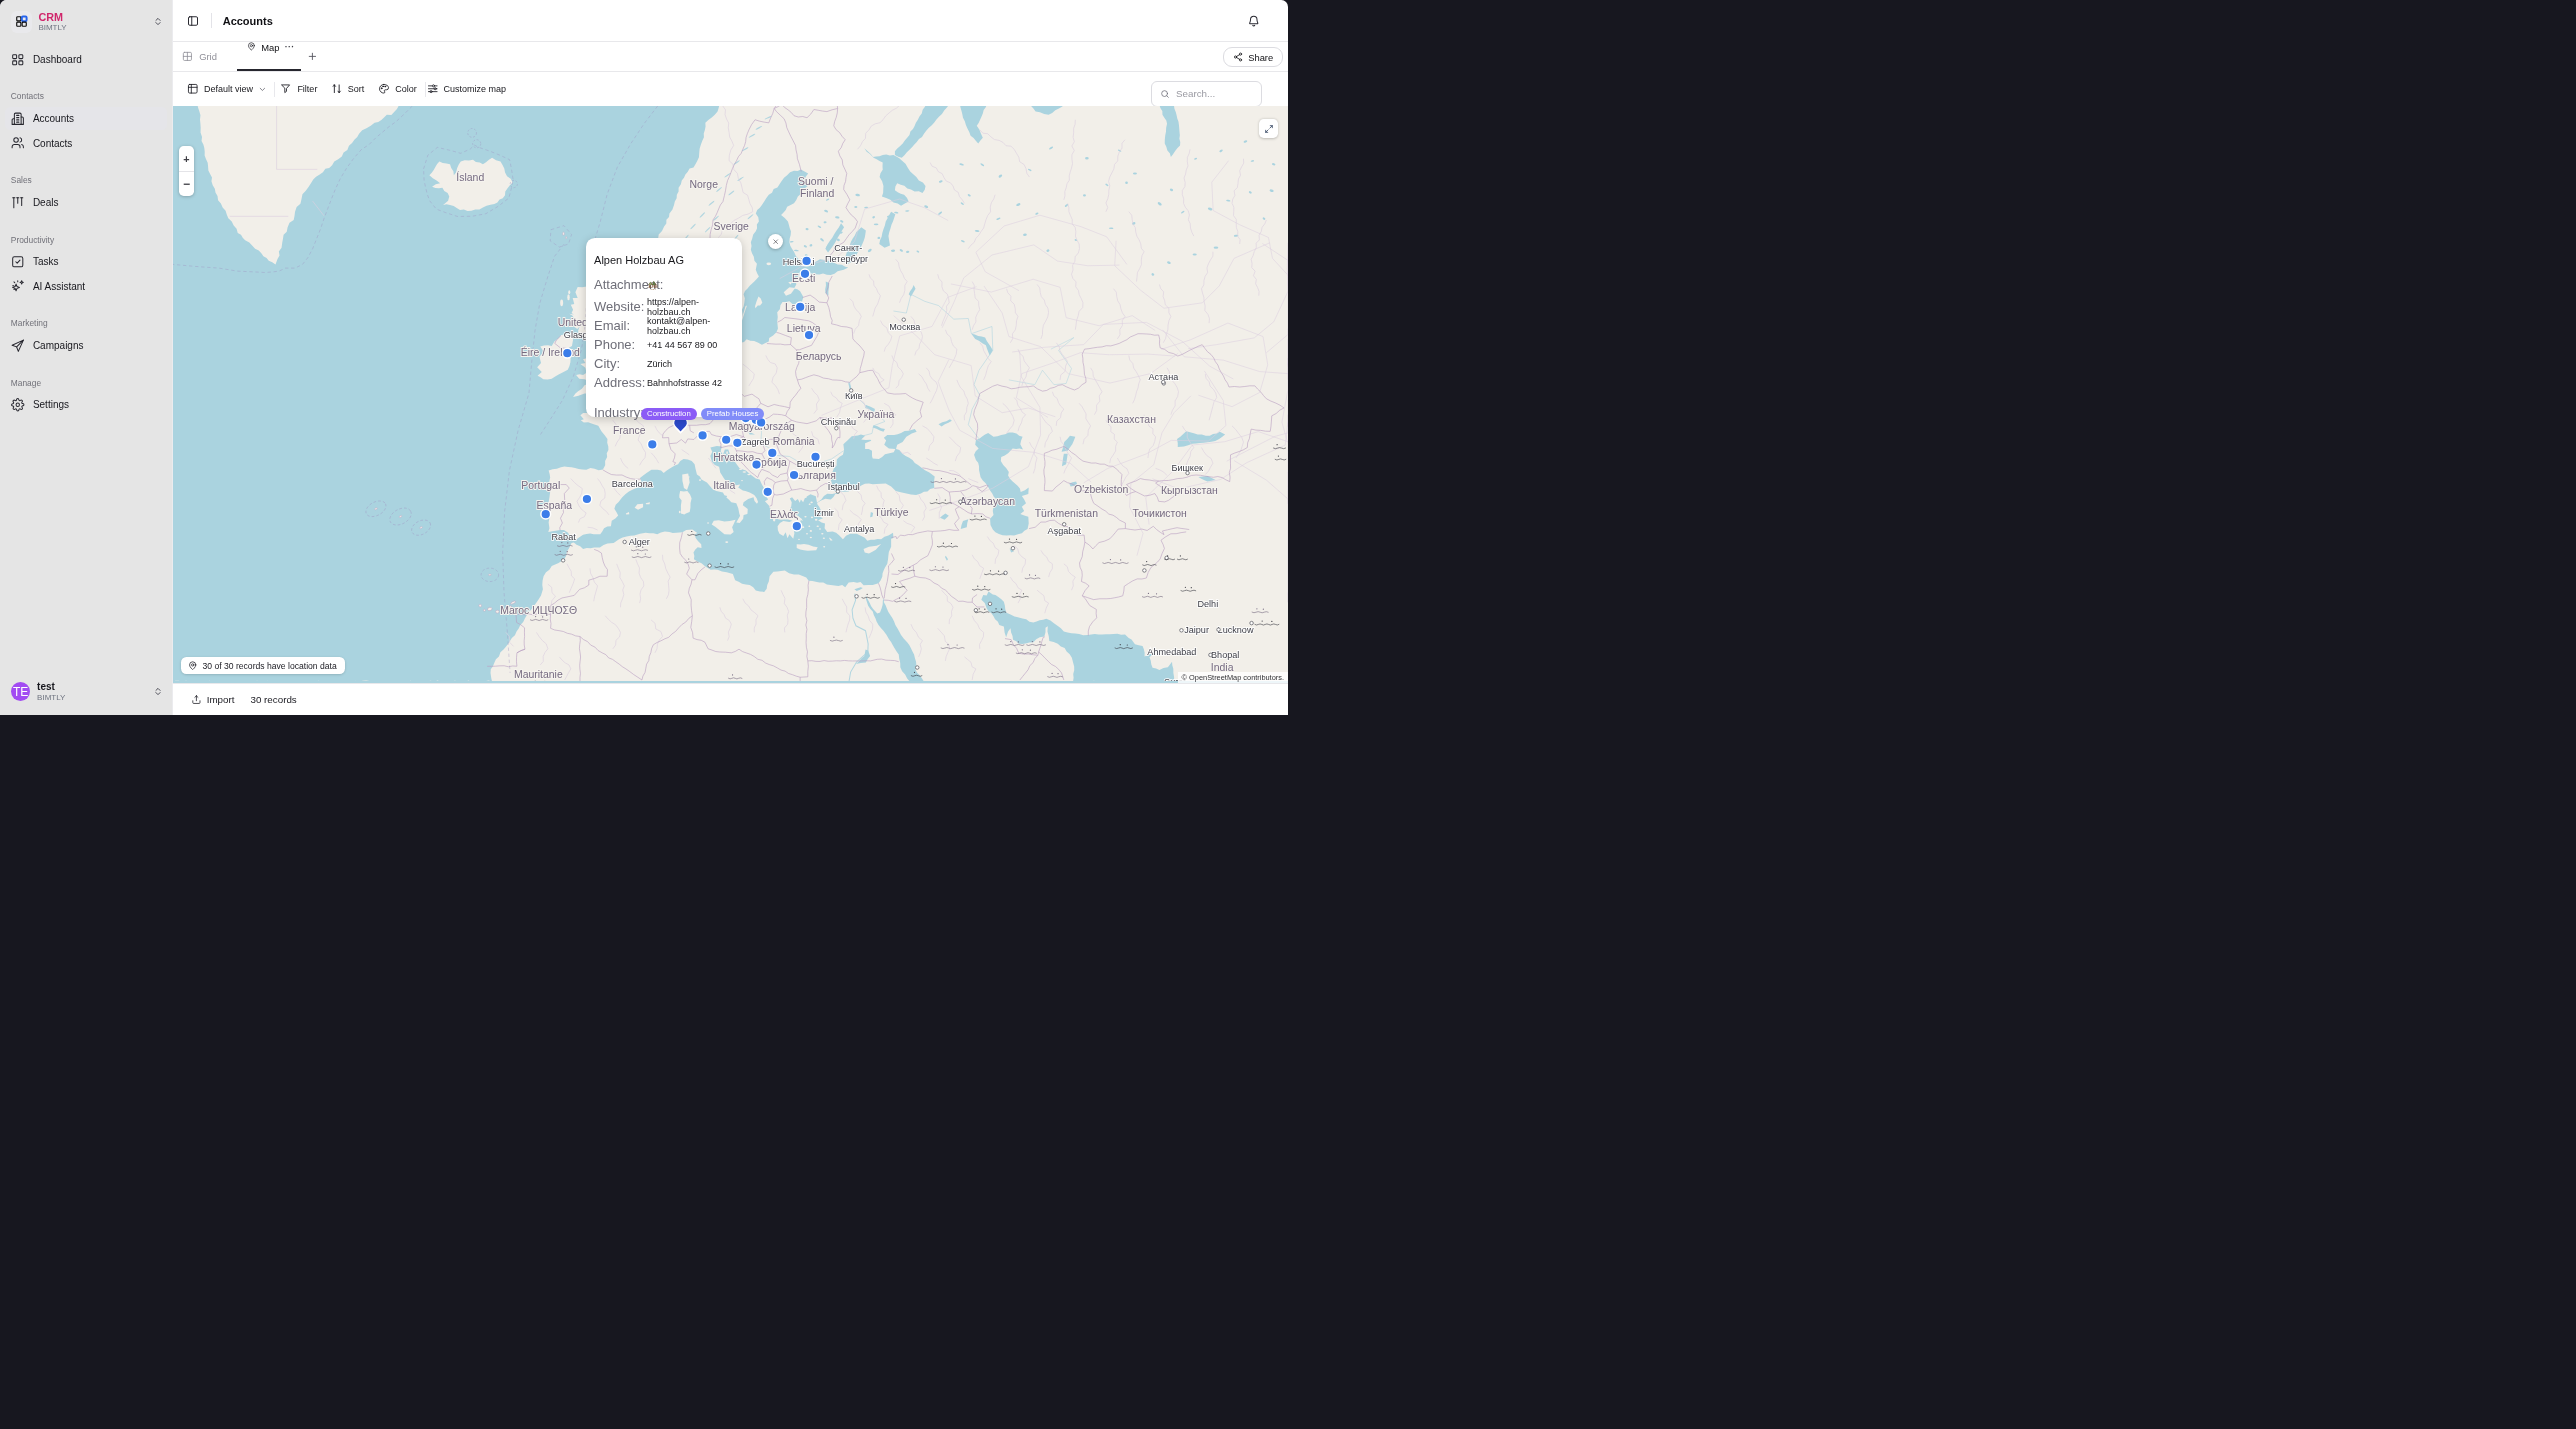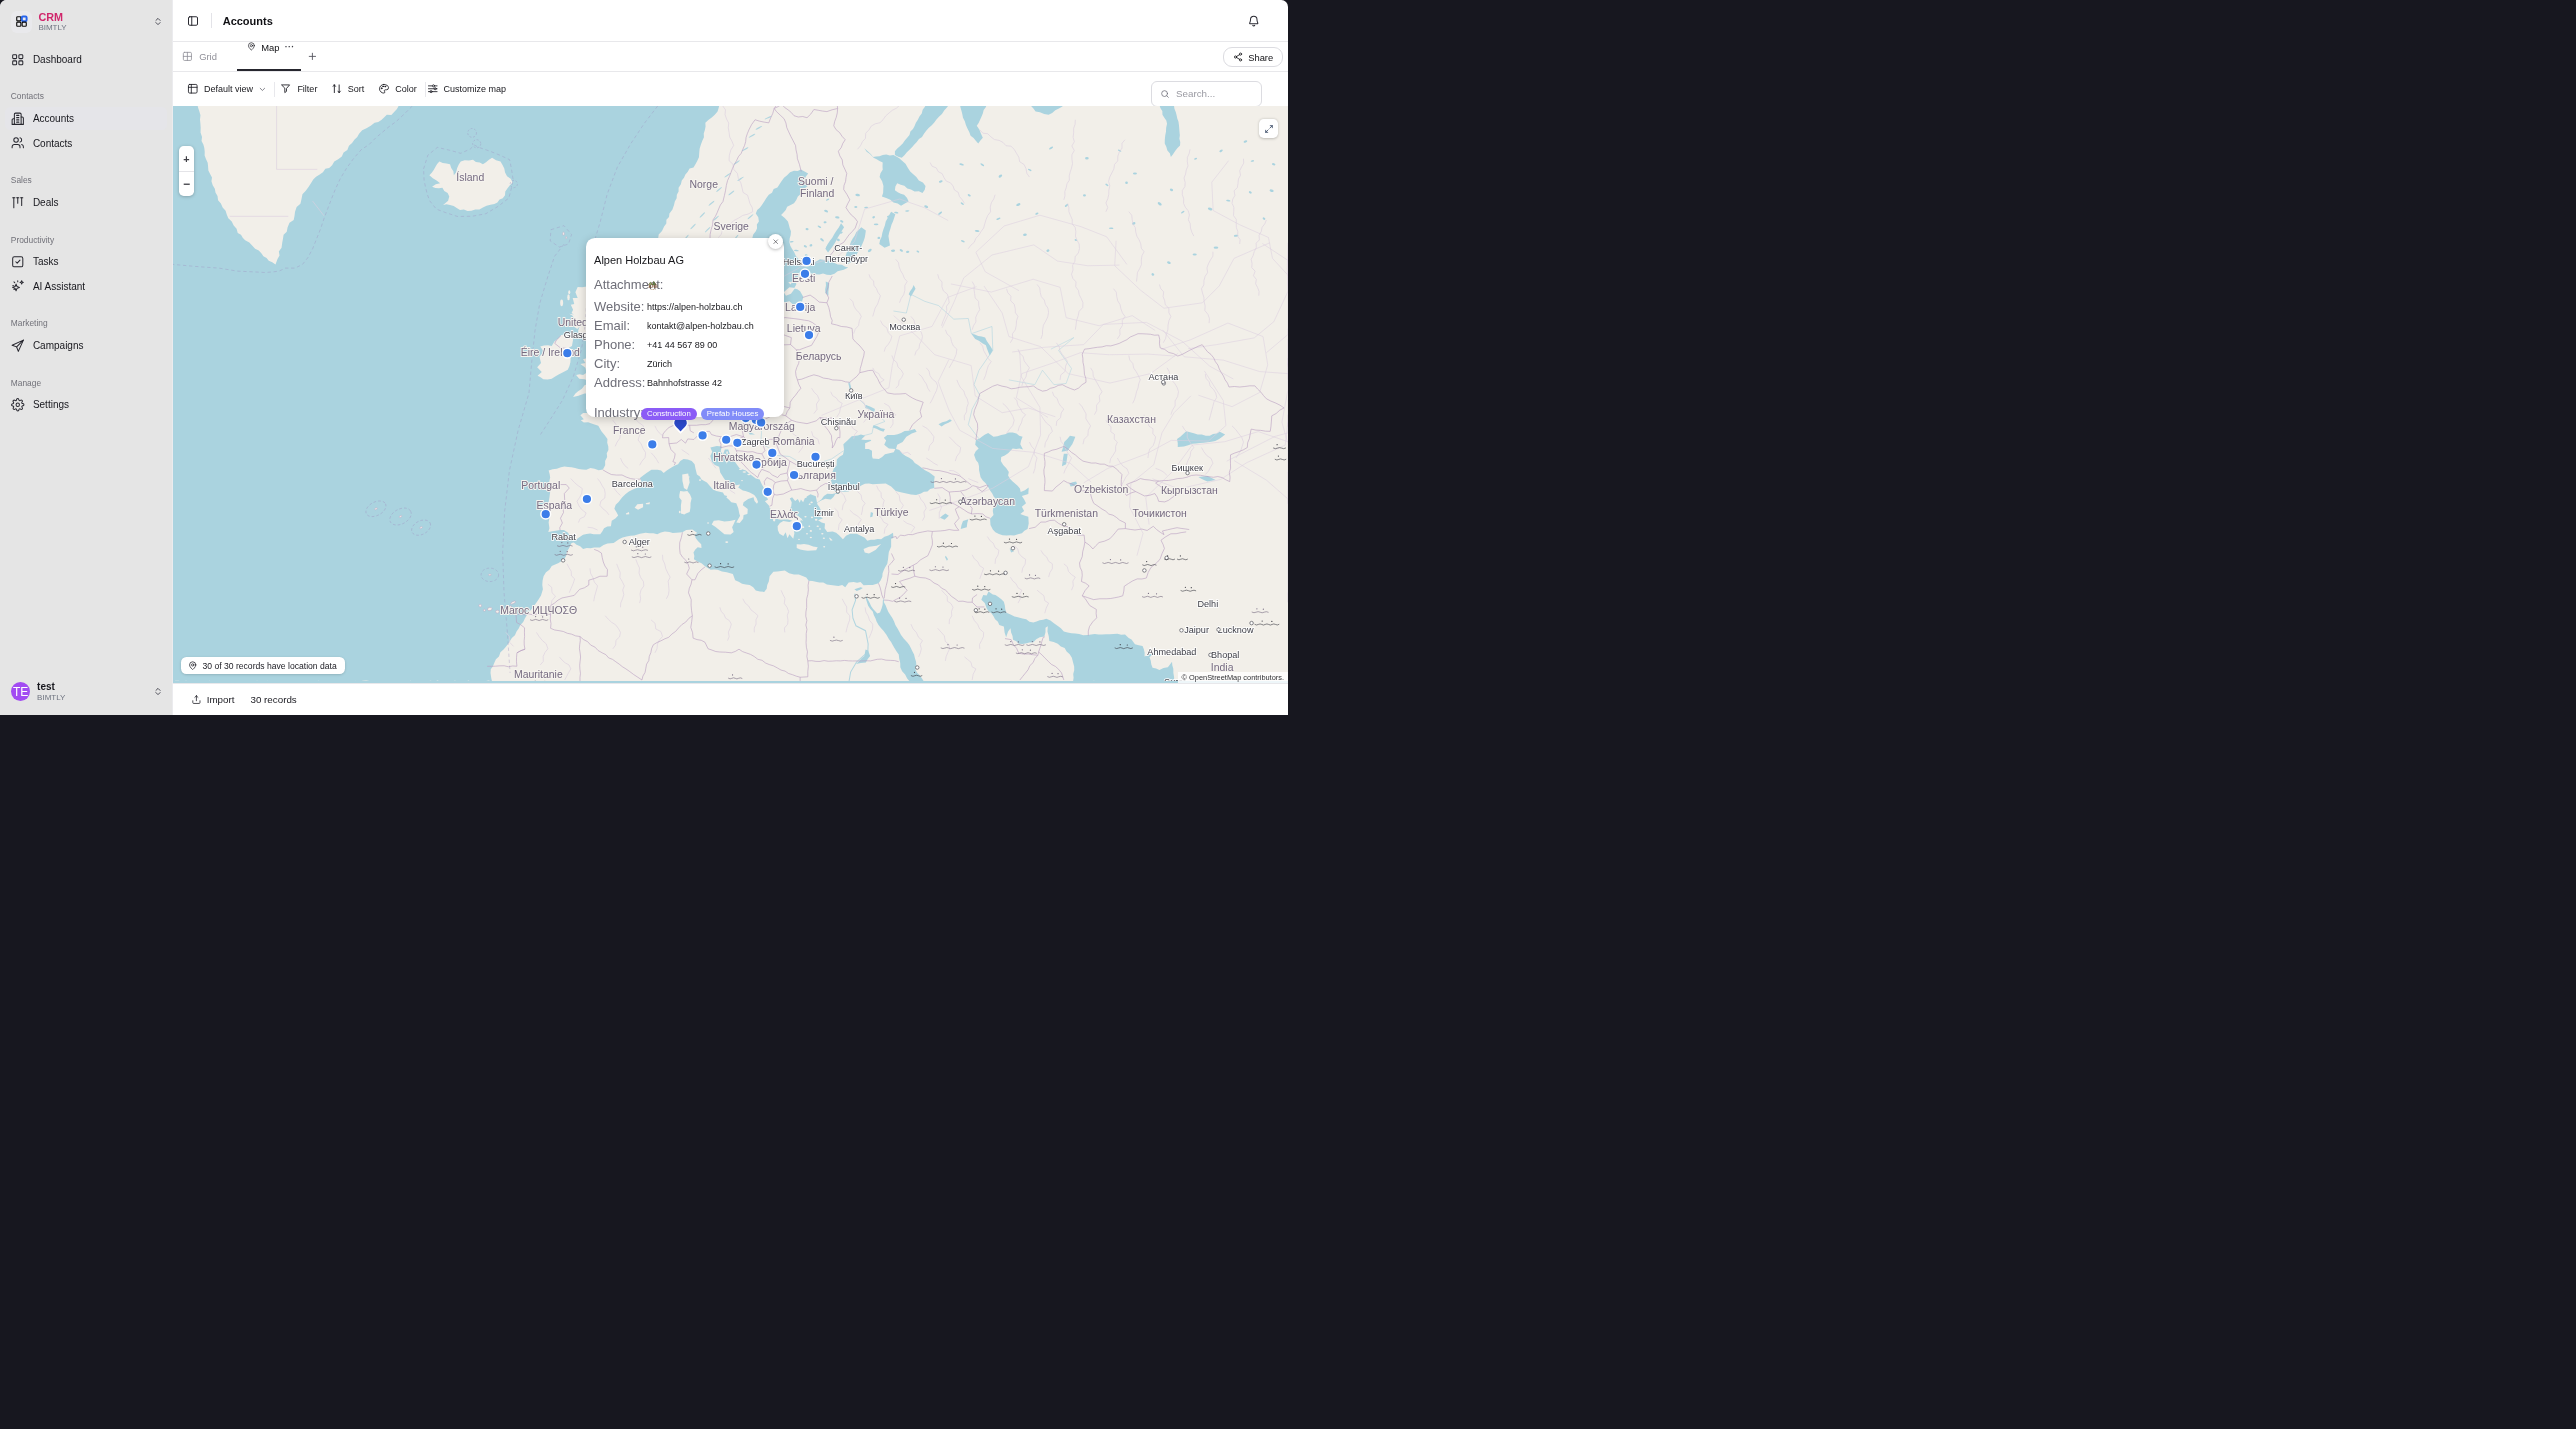--- a/index.html
+++ b/index.html
@@ -53,21 +53,21 @@
 #map{position:relative;flex:1;overflow:hidden;background:#aad3df}
 #zoomctl{position:absolute;left:6px;top:40px;width:15px;height:50px;background:#fff;border-radius:4.7px;box-shadow:0 0.7px 3.4px rgba(0,0,0,.25);z-index:20}
 #zoomctl .zb{height:25px;display:flex;align-items:center;justify-content:center;font-size:10.8px;font-weight:700;color:#3f3f46}
 #zoomctl .zd{height:0.7px;background:#e4e4e8}
 #fsbtn{position:absolute;right:9.8px;top:13px;width:19px;height:19px;background:#fff;border-radius:4.7px;box-shadow:0 0.7px 2.7px rgba(0,0,0,.22);display:flex;align-items:center;justify-content:center;color:#3a4a66;z-index:20}
 #fsbtn svg{width:10px;height:10px}
 #recbadge{position:absolute;left:8px;bottom:8.8px;height:17px;background:#fff;border-radius:5.4px;box-shadow:0 0.7px 2.7px rgba(0,0,0,.18);display:flex;align-items:center;padding:0 8px 0 6.7px;z-index:20}
 #recbadge .ti{width:9.4px;height:9.4px;margin-right:5.4px;color:#26262e}
 #recbadge span{font-size:8.6px;color:#202027}
 #attrib{position:absolute;right:0;bottom:0;background:rgba(255,255,255,.8);padding:0.7px 4px 1.3px;font-size:7.4px;color:#2f2f33;z-index:20}
-#popup{position:absolute;left:413px;top:132px;width:198px;height:179px;background:#fff;border-radius:8.8px;box-shadow:0 2px 9.4px rgba(0,0,0,.2);z-index:30;padding:8px 7.4px}
+#popup{position:absolute;left:413px;top:132px;width:156px;height:179px;background:#fff;border-radius:8.8px;box-shadow:0 2px 9.4px rgba(0,0,0,.2);z-index:30;padding:8px 7.4px}
 #popup .ptitle{font-size:11px;color:#18181c;margin:8px 0 0 4.7px}
 .prow{display:flex;align-items:center;position:absolute;left:8px;right:5.4px;height:13.5px}
 .plab{width:53px;flex:none;font-size:13px;color:#6e6e78}
 .pval{font-size:9px;color:#18181c}
 .chip{display:inline-block;height:12px;line-height:12px;border-radius:6px;color:#fff;font-size:7.8px;padding:0 6px;margin-right:4px}
 #pclose{position:absolute;left:595px;top:128px;width:15px;height:15px;border-radius:50%;background:#fff;box-shadow:0 0.7px 3.4px rgba(0,0,0,.3);display:flex;align-items:center;justify-content:center;color:#3c3c42;z-index:31}
 #pclose svg{width:7.4px;height:7.4px}
 #bbar{height:32px;border-top:0.7px solid #e8e8eb;display:flex;align-items:center;flex:none}
 .bitem{display:flex;align-items:flex-start;font-size:9.8px;color:#202027}
 .bitem .ti{width:10.8px;height:10.8px;margin-right:5.4px;color:#26262e}

